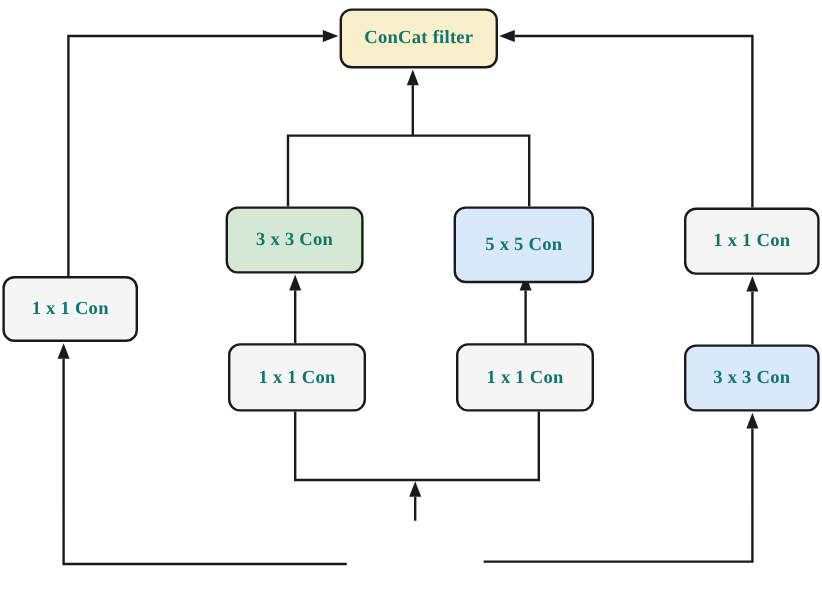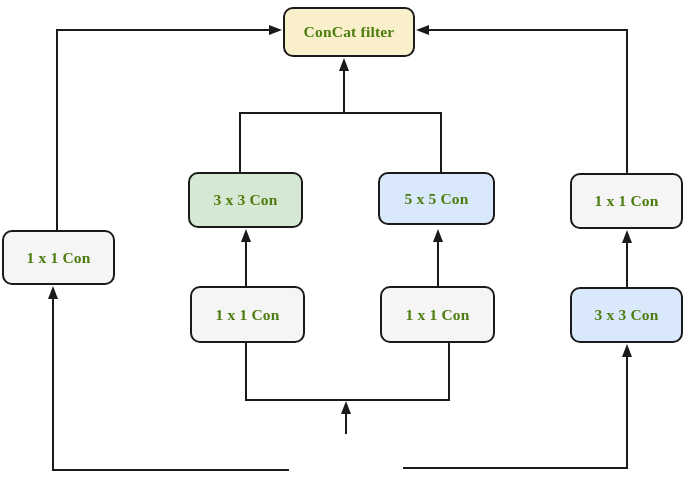--- a/index.html
+++ b/index.html
@@ -11,26 +11,26 @@
     overflow:hidden;
   }
   .edges{position:absolute;left:0;top:0;width:685px;height:492px;}
   .edges path{fill:none;stroke:#1a1a1a;stroke-width:2;stroke-linejoin:miter;}
   .edges polygon{fill:#1a1a1a;stroke:none;}
   .node{
     position:absolute;
     display:flex;align-items:center;justify-content:center;
     border:2px solid #1a1a1a;border-radius:10px;
     box-sizing:border-box;
-    font-weight:bold;font-size:15.5px;color:#4d7c0f;
+    font-weight:bold;font-size:15.5px;color:#0f766e;
     text-align:center;letter-spacing:0.2px;
   }
   .n-concat   {left:283px;top:7px;  width:132px;height:50px;}
   .n-g33      {left:188px;top:172px;width:115px;height:56px;}
-  .n-b55      {left:378px;top:172px;width:117px;height:53px;}
+  .n-b55      {left:378px;top:172px;width:117px;height:64px;}
   .n-r11      {left:570px;top:173px;width:113px;height:56px;}
   .n-l11      {left:2px;  top:230px;width:113px;height:55px;}
   .n-m11l     {left:190px;top:286px;width:115px;height:57px;}
   .n-m11r     {left:380px;top:286px;width:115px;height:57px;}
   .n-r33      {left:570px;top:287px;width:113px;height:56px;}
   .n-prev     {left:289px;top:434px;width:114px;height:54px;}
 </style>
 </head>
 <body>
 

